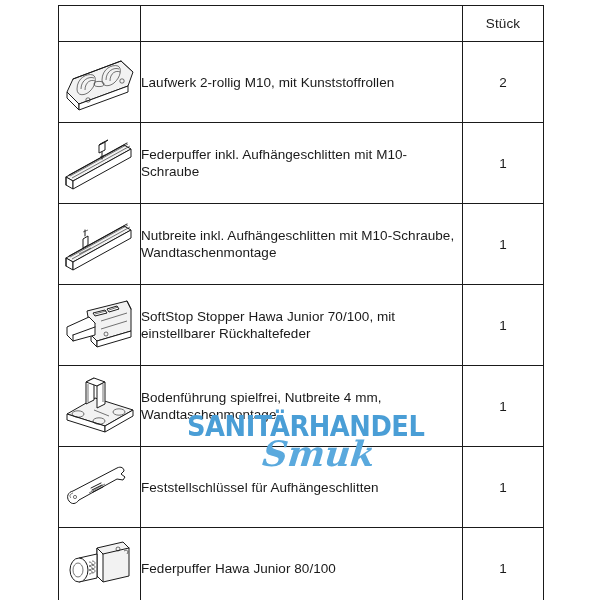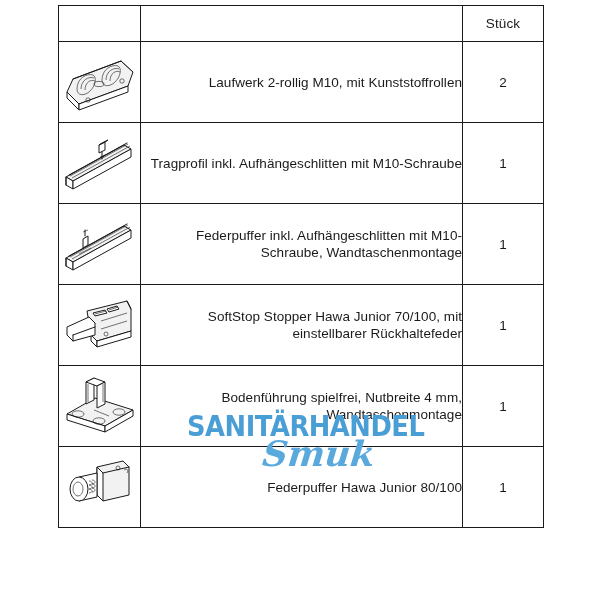--- a/index.html
+++ b/index.html
@@ -55,21 +55,21 @@
   }
   .hdr-qty {
     height: 35px;
     text-align: center;
     font-weight: normal;
     font-size: 13.5px;
     color: #1a1a1a;
     letter-spacing: 0.1px;
   }
 
-  .row-cell { height: 80px; text-align: right; }
+  .row-cell { height: 80px; }
 
   .img-cell {
     text-align: center;
     padding: 0;
     line-height: 0;
   }
   .desc-cell {
     padding: 0 6px 0 9px;
     font-size: 13.5px;
     line-height: 1.26;
@@ -204,21 +204,21 @@
               <path class="ln" d="M5 48 L5 56"></path>
               <path class="thin" d="M9 47 L67 15"></path>
               <path class="thin" d="M11 49 L69 17"></path>
               <path class="fw" d="M38 24 L38 16 L44 13 L44 21 Z"></path>
               <path class="fw" d="M38 16 L41 14 L47 11 L44 13 Z"></path>
               <path class="ln" d="M41 23 L41 30"></path>
               <path class="thin" d="M39 28 L44 26"></path>
             </g>
           </svg>
         </td>
-        <td class="row-cell desc-cell">Tragprofil inkl. Aufhängeschlitten  mit M10-Schraube</td>
+        <td class="row-cell desc-cell">Federpuffer inkl. Aufhängeschlitten  mit M10-Schraube</td>
         <td class="row-cell qty-cell">1</td>
       </tr>
 
       <tr class="table-row">
         <td class="row-cell img-cell">
           <svg class="part-svg" viewBox="0 0 78 68">
             <g>
               <path class="fl" d="M5 48 L63 16 L70 20 L12 52 Z"></path>
               <path class="fw" d="M5 48 L12 52 L12 60 L5 56 Z"></path>
               <path class="fw" d="M12 52 L70 20 L70 28 L12 60 Z"></path>
@@ -226,21 +226,21 @@
               <path class="ln" d="M5 48 L5 56"></path>
               <path class="thin" d="M9 47 L67 15"></path>
               <path class="thin" d="M11 49 L69 17"></path>
               <path class="fw" d="M22 38 L22 29 L27 26 L27 35 Z"></path>
               <path class="ln" d="M24 26 L24 20"></path>
               <path class="thin" d="M22 22 L27 20"></path>
               <path class="thin" d="M18 44 L30 38"></path>
             </g>
           </svg>
         </td>
-        <td class="row-cell desc-cell">Federpuffer inkl. Aufhängeschlitten  mit M10-Schraube, Wandtaschenmontage</td>
+        <td class="row-cell desc-cell">Nutbreite inkl. Aufhängeschlitten  mit M10-Schraube, Wandtaschenmontage</td>
         <td class="row-cell qty-cell">1</td>
       </tr>
 
       <tr class="table-row">
         <td class="row-cell img-cell">
           <svg class="part-svg" viewBox="0 0 78 68">
             <g>
               <path class="fl" d="M26 20 L66 10 L70 18 L70 40 L36 50 L30 44 Z"></path>
               <path class="fw" d="M30 44 L36 50 L36 56 L30 50 Z"></path>
               <path class="fw" d="M36 50 L70 40 L70 46 L36 56 Z"></path>
@@ -279,20 +279,37 @@
               <ellipse class="thin" cx="58" cy="40" rx="6" ry="3.2"></ellipse>
               <ellipse class="thin" cx="38" cy="49" rx="6" ry="3.2"></ellipse>
               <path class="thin" d="M33 38 L48 44"></path>
             </g>
           </svg>
         </td>
         <td class="row-cell desc-cell">Bodenführung spielfrei, Nutbreite 4 mm, Wandtaschenmontage</td>
         <td class="row-cell qty-cell">1</td>
       </tr>
 
+      <tr class="table-row">
+        <td class="row-cell img-cell">
+          <svg class="part-svg" viewBox="0 0 78 68">
+            <g>
+              <path class="fw" d="M8 48 C5 44, 7 39, 12 38 L56 15 C60 13, 63 15, 63 18 L60 21 L64 24 L62 27 L56 26 L18 47 C15 51, 11 52, 8 48 Z"></path>
+              <path class="thin" d="M10 45 C8 43, 9 41, 12 40"></path>
+              <circle class="thin" cx="14" cy="44" r="1.6"></circle>
+              <path class="ln" d="M30 35 L40 30"></path>
+              <path class="ln" d="M31 37 L41 32"></path>
+              <path class="ln" d="M32 39 L42 34"></path>
+              <path class="thin" d="M28 40 L44 31"></path>
+            </g>
+          </svg>
+        </td>
+        <td class="row-cell desc-cell">Feststellschlüssel für Aufhängeschlitten</td>
+        <td class="row-cell qty-cell">1</td>
+      </tr>
 
       <tr class="table-row">
         <td class="row-cell img-cell">
           <svg class="part-svg" viewBox="0 0 78 68">
             <g>
               <path class="fl" d="M36 14 L62 8 L68 14 L68 42 L42 48 L36 42 Z"></path>
               <path class="fw" d="M36 14 L42 20 L42 48 L36 42 Z"></path>
               <path class="ln" d="M42 20 L68 14"></path>
               <path class="fw" d="M18 24 L36 20 L36 44 L18 48 Z"></path>
               <ellipse class="fw" cx="18" cy="36" rx="9" ry="12"></ellipse>

